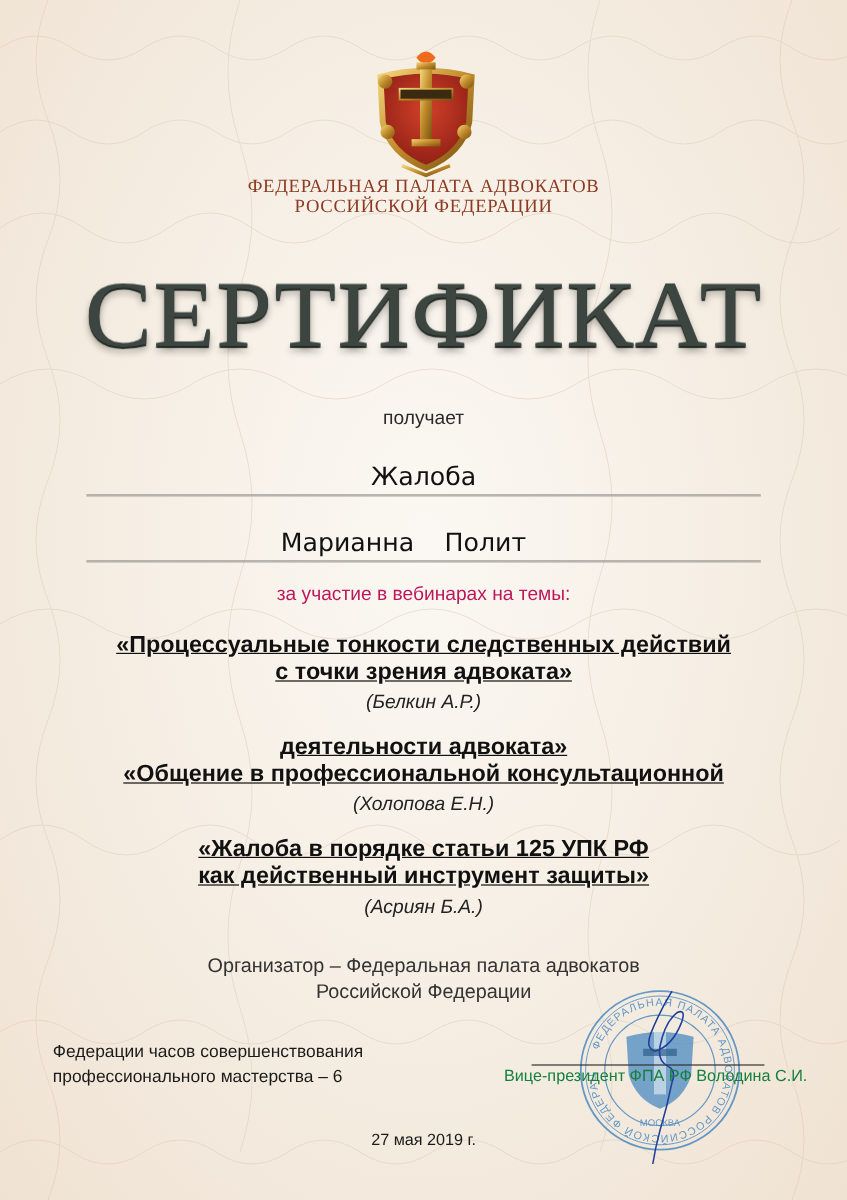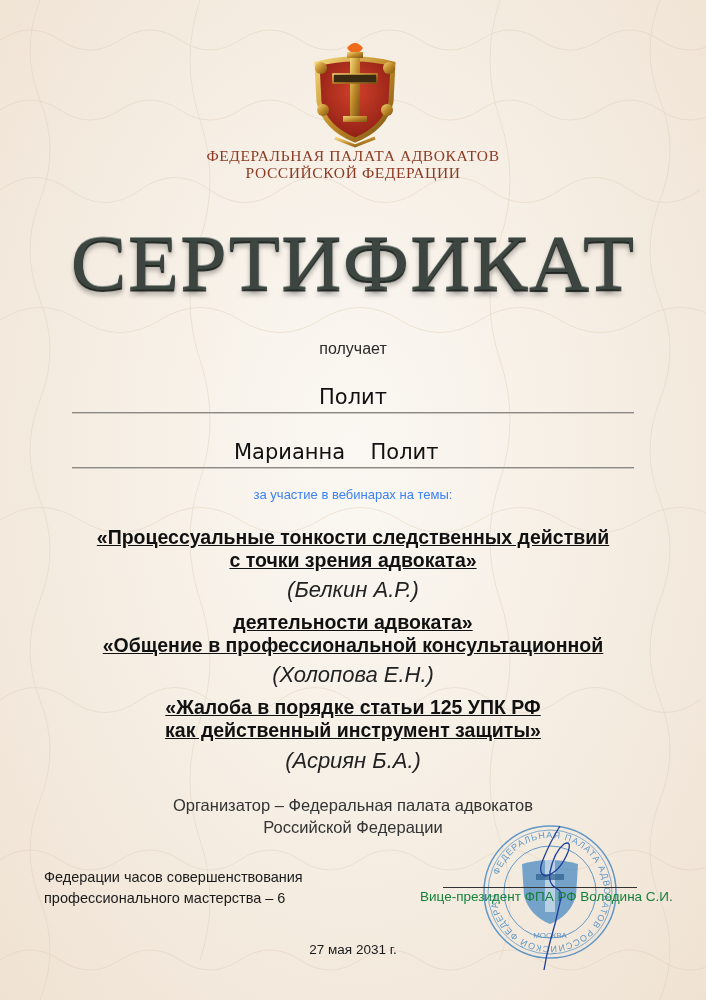--- a/index.html
+++ b/index.html
@@ -26,24 +26,24 @@
            transform: scaleY(0.93); }
 
   .receives { top: 340px; font-size: 16px; color: #2a2a2a; }
 
   .name-line { left: 72px; width: 562px; height: 0; border-top: 1px solid #8d8a85;
                box-shadow: 0 1px 0 #c9c4bc; }
   .surname { top: 385px; font-family: "DejaVu Sans", sans-serif; font-size: 21px; color: #111; }
   .given { top: 440px; left: 234px; font-family: "DejaVu Sans", sans-serif; font-size: 21px;
            color: #111; word-spacing: 6px; }
 
-  .participation { top: 487px; font-size: 13px; color: #3b82f6; }
+  .participation { top: 487px; font-size: 16px; color: #be185d; }
 
   .topic { font-weight: bold; font-size: 19.5px; line-height: 23px; color: #111; text-decoration: underline; }
-  .speaker { font-style: italic; font-size: 22px; color: #222; }
+  .speaker { font-style: italic; font-size: 16px; color: #222; }
 
   .organizer { top: 794px; font-size: 16.5px; line-height: 22px; color: #333; }
 
   .hours { left: 44px; top: 867px; font-size: 14.5px; line-height: 21px; color: #1a1a1a; }
 
   .stamp { left: 482px; top: 824px; width: 136px; height: 136px; }
   .sign-line { left: 443px; top: 887px; width: 194px; border-top: 1px solid #333; }
   .signer { left: 420px; top: 889px; font-size: 13.5px; color: #15803d; white-space: nowrap; }
   .signature { left: 520px; top: 822px; width: 70px; height: 150px; }
 
@@ -96,21 +96,21 @@
 
 <div class="abs center org">
   <div>ФЕДЕРАЛЬНАЯ ПАЛАТА АДВОКАТОВ</div>
   <div>РОССИЙСКОЙ ФЕДЕРАЦИИ</div>
 </div>
 
 <div class="abs center title">СЕРТИФИКАТ</div>
 
 <div class="abs center receives">получает</div>
 
-<div class="abs center surname">Полит</div>
+<div class="abs center surname">Жалоба</div>
 <div class="abs name-line" style="top:412px"></div>
 
 <div class="abs given" style="white-space:pre">Марианна  Полит</div>
 <div class="abs name-line" style="top:467px"></div>
 
 <div class="abs center participation">за участие в вебинарах на темы:</div>
 
 <div class="abs center" style="top:526px">
   <div class="topic">«Процессуальные тонкости следственных действий</div>
   <div class="topic">с точки зрения адвоката»</div>
@@ -158,13 +158,13 @@
 </svg>
 
 <div class="abs sign-line"></div>
 
 <svg class="abs signature" viewBox="0 0 70 150">
   <path d="M40 4 Q 30 20 22 40 Q 18 52 26 54 Q 40 50 48 30 Q 52 18 44 22 Q 34 30 30 50 Q 28 62 36 66 Q 44 70 40 80 Q 36 100 30 120 Q 26 135 24 148" fill="none" stroke="#1f3f9a" stroke-width="1.3"></path>
 </svg>
 
 <div class="abs signer">Вице-президент ФПА РФ Володина С.И.</div>
 
-<div class="abs center date">27 мая 2031 г.</div>
+<div class="abs center date">27 мая 2019 г.</div>
 
 </body></html>

